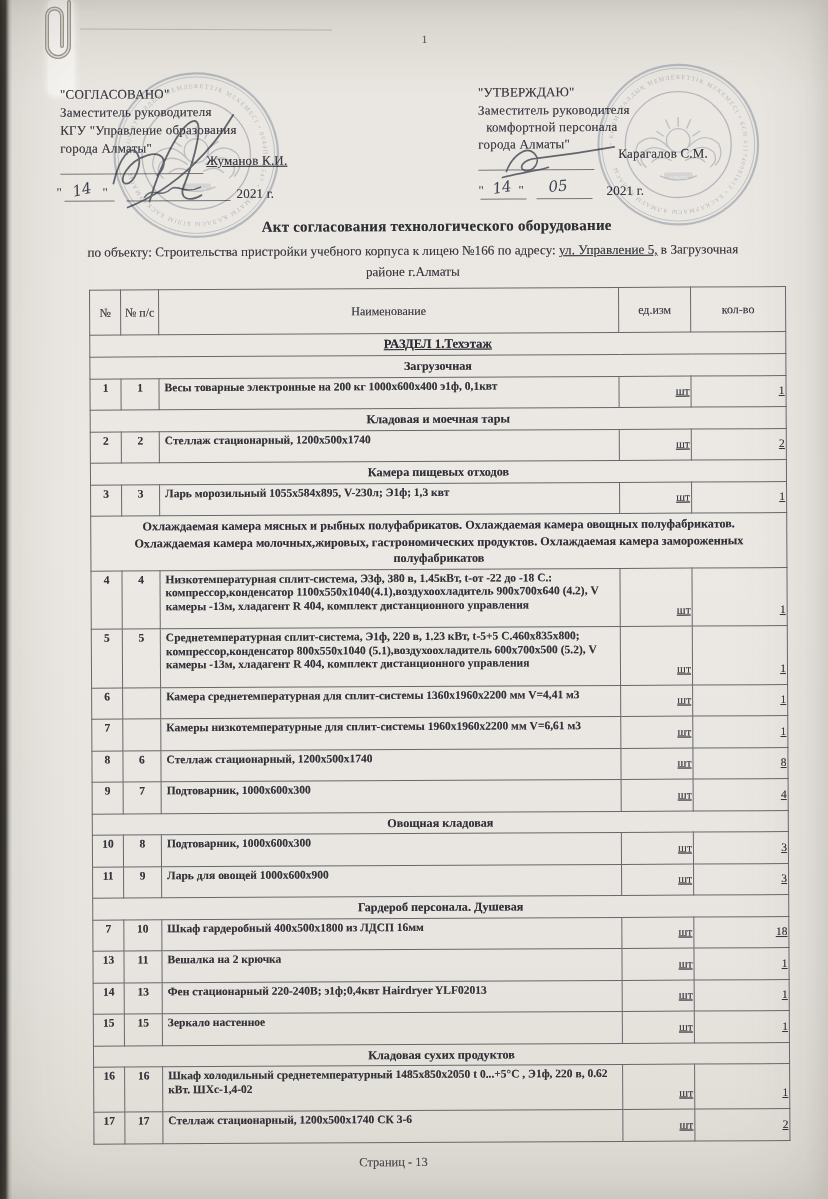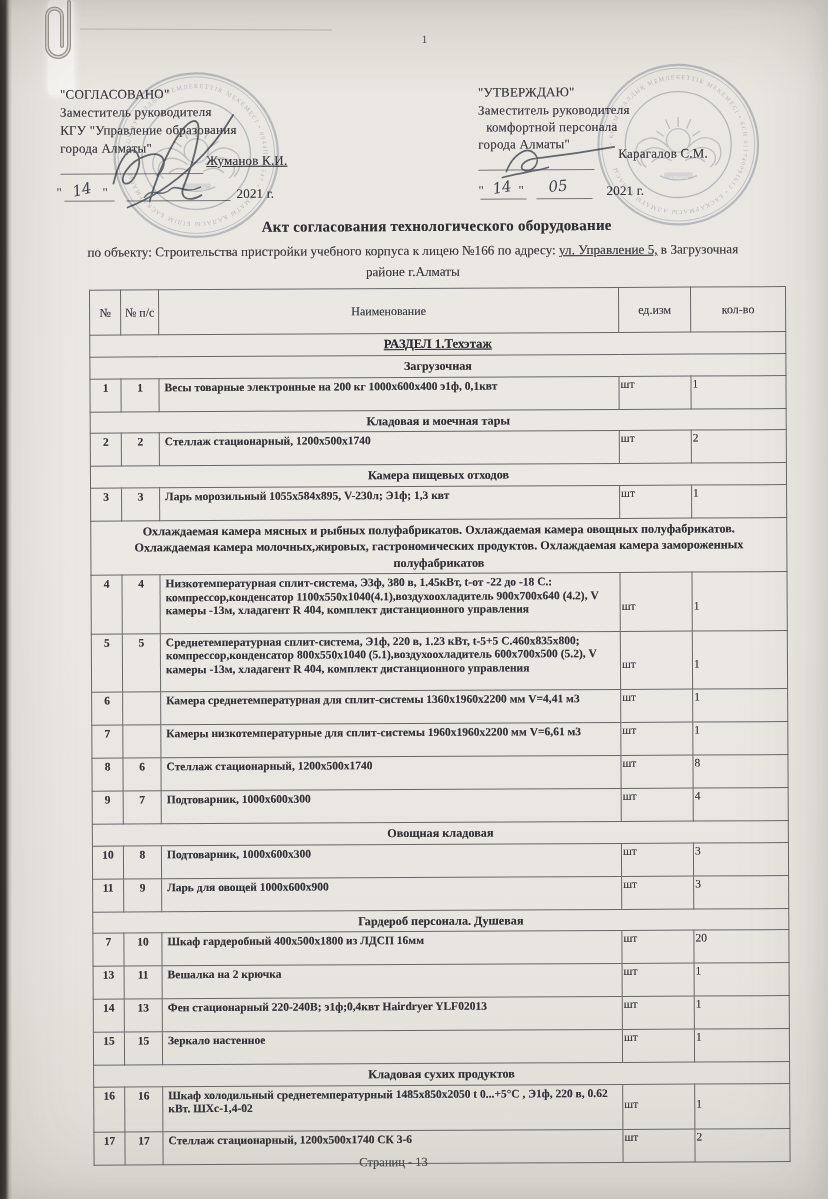--- a/index.html
+++ b/index.html
@@ -45,21 +45,21 @@
   .subtitle{position:absolute;left:44px;top:240px;width:740px;text-align:center;font-size:13.2px;line-height:21px;color:#3a3a40;}
   .subtitle .addr{text-decoration:underline;}
   .eqtable{
     position:absolute;left:90px;top:288px;width:696px;border-collapse:collapse;
     table-layout:fixed;font-size:11.5px;color:#35353b;
   }
   .eqtable td,.eqtable th{border:1px solid #67686d;}
   .eqtable th{font-weight:normal;font-size:12px;height:42px;text-align:center;vertical-align:middle;color:#3a3a40;}
   .td-num{text-align:center;vertical-align:top;padding-top:2px;font-weight:bold;}
   .td-name{vertical-align:top;padding:2px 5px 15px 5px;line-height:13.5px;font-weight:bold;color:#333339;}
-  .td-unit,.td-qty{vertical-align:bottom;text-align:left;padding-bottom:19px;}
+  .td-unit,.td-qty{vertical-align:bottom;text-align:right;padding-bottom:10px;text-decoration:underline;}
   .td-section{ text-align:center;font-weight:bold;font-size:12.2px;padding:2px 16px;line-height:16.5px;color:#303036;}
   .td-section-main{text-align:center;font-weight:bold;font-size:12.8px;padding:3px;text-decoration:underline;color:#2c2c32;}
   .footer{position:absolute;left:90px;top:1155px;width:600px;text-align:center;font-size:12.5px;color:#4a4a50;}
   .stamp{position:absolute;opacity:.58;mix-blend-mode:multiply;}
   .sig{position:absolute;}
   .soft{text-shadow:0 0 .5px rgba(70,70,80,.55);}
 </style>
 </head>
 <body>
 
@@ -298,21 +298,21 @@
             <td class="td-qty soft">3</td>
           </tr>
           <tr>
             <td colspan="5" class="td-section soft">Гардероб персонала. Душевая</td>
           </tr>
           <tr>
             <td class="td-num soft">7</td>
             <td class="td-num soft">10</td>
             <td class="td-name soft">Шкаф гардеробный 400х500х1800 из ЛДСП 16мм</td>
             <td class="td-unit soft">шт</td>
-            <td class="td-qty soft">20</td>
+            <td class="td-qty soft">18</td>
           </tr>
           <tr>
             <td class="td-num soft">13</td>
             <td class="td-num soft">11</td>
             <td class="td-name soft">Вешалка на 2 крючка</td>
             <td class="td-unit soft">шт</td>
             <td class="td-qty soft">1</td>
           </tr>
           <tr>
             <td class="td-num soft">14</td>

